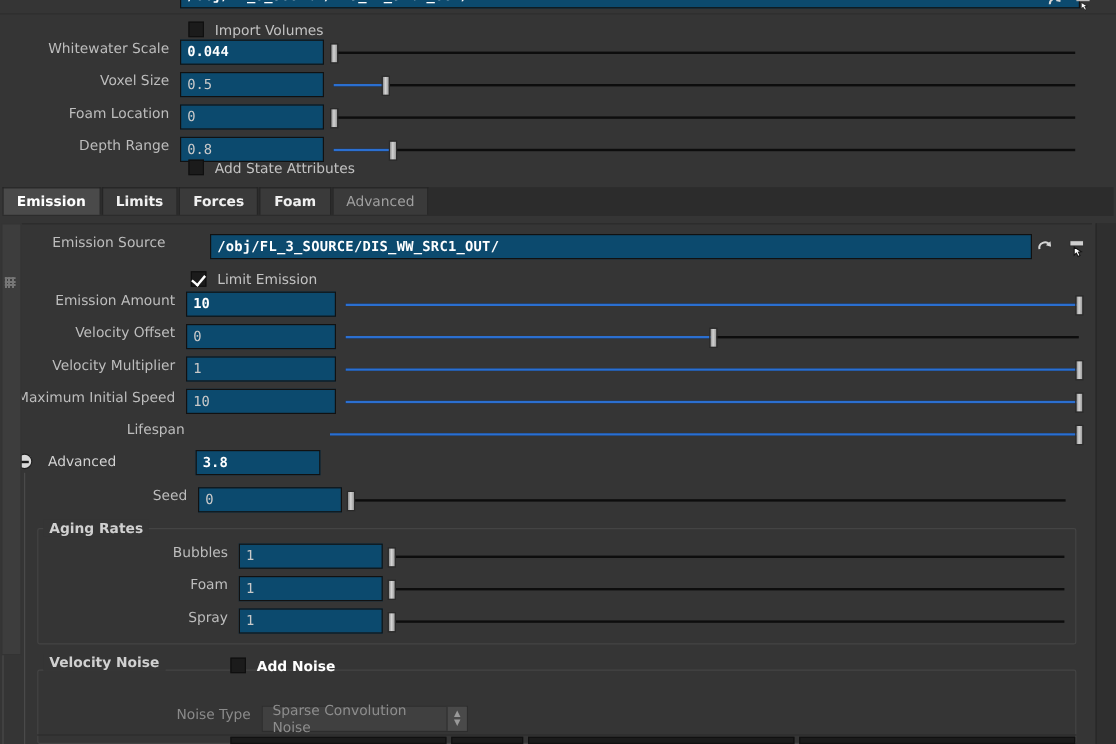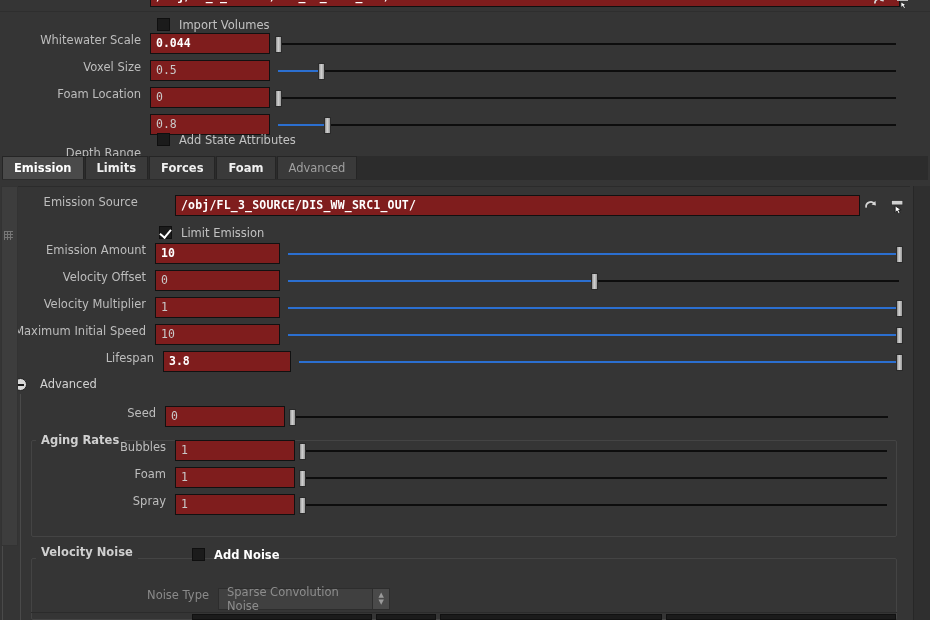--- a/index.html
+++ b/index.html
@@ -33,21 +33,21 @@
     text-align: right;
     color: #bdbdbd;
     font-size: 11.5px;
     padding-right: 9px;
     white-space: nowrap;
     overflow: hidden;
   }
   .row-label.dim { color: #8a8a8a; }
 
   .field {
-    background: #7f1d1d;
+    background: #0c4a6e;
     border: 1px solid #111;
     height: 21px;
     line-height: 19px;
     padding: 0 5px;
     color: #c9c9c9;
     font-family: "DejaVu Sans Mono", "Liberation Mono", monospace;
     font-size: 11.5px;
     overflow: hidden;
     white-space: nowrap;
   }
@@ -285,21 +285,21 @@
       <div class="row-label" style="width:150px;">Foam Location</div>
       <div class="field" style="width:120px;">0</div>
       <div class="slider" style="margin-left:8px; margin-right:17px;">
         <div class="track"></div>
         <div class="fill" style="width:0%;"></div>
         <div class="handle" style="left:0%;"></div>
       </div>
     </div>
 
     <div class="row">
-      <div class="row-label" style="width:150px;margin-top:32px;">Depth Range</div>
+      <div class="row-label" style="width:150px;">Depth Range</div>
       <div class="field" style="width:120px;">0.8</div>
       <div class="slider" style="margin-left:8px; margin-right:17px;">
         <div class="track"></div>
         <div class="fill" style="width:8%;"></div>
         <div class="handle" style="left:8%;"></div>
       </div>
     </div>
   </div>
 
   <div class="checkrow" style="position:absolute; left:157px; top:127px;">
@@ -377,21 +377,21 @@
       <div class="field" style="width:125px;">10</div>
       <div class="slider" style="margin-left:8px; margin-right:9px;">
         <div class="track"></div>
         <div class="fill" style="width:100%;"></div>
         <div class="handle" style="left:100%;"></div>
       </div>
     </div>
 
     <div class="row">
       <div class="row-label" style="width:163px;">Lifespan</div>
-      <div class="field modified" style="width:128px;">3.8</div>
+      <div class="field modified" style="width:104px;margin-top:24px;">3.8</div>
       <div class="slider" style="margin-left:8px; margin-right:9px;">
         <div class="track"></div>
         <div class="fill" style="width:100%;"></div>
         <div class="handle" style="left:100%;"></div>
       </div>
     </div>
   </div>
 
   <div class="collapse-toggle" style="left:14px; top:378px;"></div>
   <div style="position:absolute; left:40px; top:377px; color:#d2d2d2; font-size:11.5px;">Advanced</div>
@@ -403,21 +403,21 @@
     <div class="slider" style="margin-left:7px; margin-right:12px;">
       <div class="track"></div>
       <div class="fill" style="width:0%;"></div>
       <div class="handle" style="left:0%;"></div>
     </div>
   </div>
 
   <div class="group-frame" style="left:31px; top:440px; width:866px; height:97px;"></div>
   <div class="group-title" style="left:36px; top:433px;">Aging Rates</div>
 
-  <div style="position:absolute; left:0; top:440px; width:890px;">
+  <div style="position:absolute; left:0; top:453px; width:890px;padding-left:24px;">
     <div class="row">
       <div class="row-label" style="width:175px;">Bubbles</div>
       <div class="field" style="width:120px;">1</div>
       <div class="slider" style="margin-left:7px; margin-right:3px;">
         <div class="track"></div>
         <div class="fill" style="width:0%;"></div>
         <div class="handle" style="left:0%;"></div>
       </div>
     </div>
 

